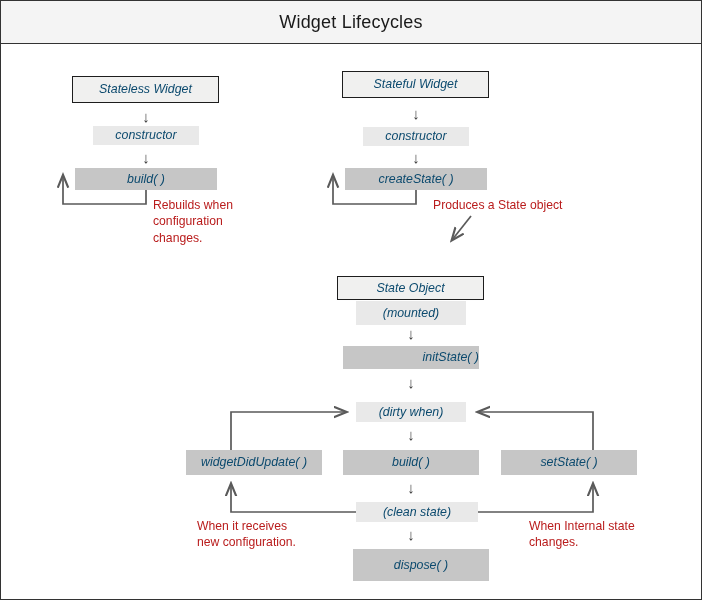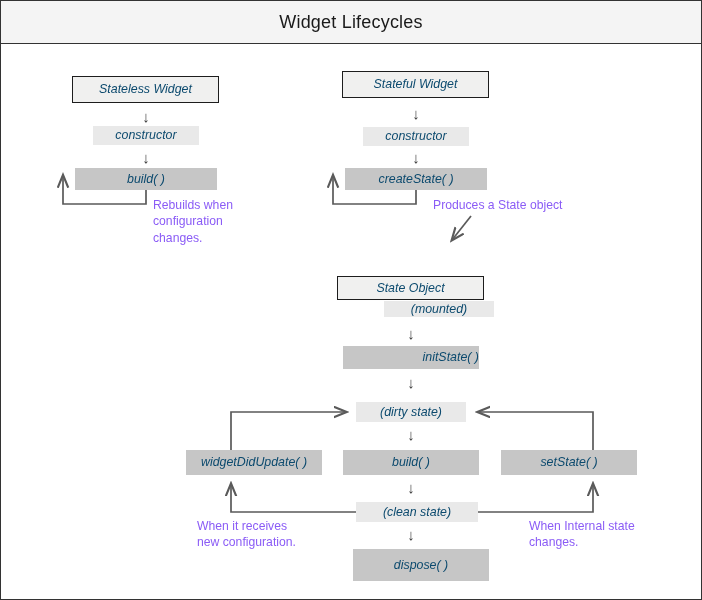--- a/index.html
+++ b/index.html
@@ -65,21 +65,21 @@
   .node.light {
     background: #e9e9e9;
   }
   .node.dark {
     background: #c6c6c6;
   }
   
   .note {
     position: absolute;
     font-size: 12.2px;
-    color: #8b5cf6;
+    color: #b91c1c;
     line-height: 1.34;
     white-space: pre-line;
   }
   
   #wires {
     position: absolute;
     left: 0;
     top: 0;
     width: 700px;
     height: 555px;
@@ -171,32 +171,32 @@
     <div class="node dark" style="left:344px; top:124px; width:142px; height:22px;">
       <span>createState( )</span>
     </div>
 
     <div class="note" style="left:432px; top:153px; width:190px;">Produces a State object</div>
 
     <div class="node header" style="left:336px; top:232px; width:147px; height:24px;">
       <span>State Object</span>
     </div>
 
-    <div class="node light" style="left:355px; top:257px; width:110px; height:16px;margin-left:28px;">
+    <div class="node light" style="left:355px; top:257px; width:110px; height:24px;">
       <span>(mounted)</span>
     </div>
     <span class="down-arrow" style="left:410px; top:282px;">↓</span>
 
     <div class="node dark" style="left:342px; top:302px; width:136px; height:23px;justify-content:flex-end;">
       <span>initState( )</span>
     </div>
     <span class="down-arrow" style="left:410px; top:331px;">↓</span>
 
     <div class="node light" style="left:355px; top:358px; width:110px; height:20px;">
-      <span>(dirty state)</span>
+      <span>(dirty when)</span>
     </div>
     <span class="down-arrow" style="left:410px; top:383px;">↓</span>
 
     <div class="node dark" style="left:342px; top:406px; width:136px; height:25px;">
       <span>build( )</span>
     </div>
     <span class="down-arrow" style="left:410px; top:436px;">↓</span>
 
     <div class="node light" style="left:355px; top:458px; width:122px; height:20px;">
       <span>(clean state)</span>

